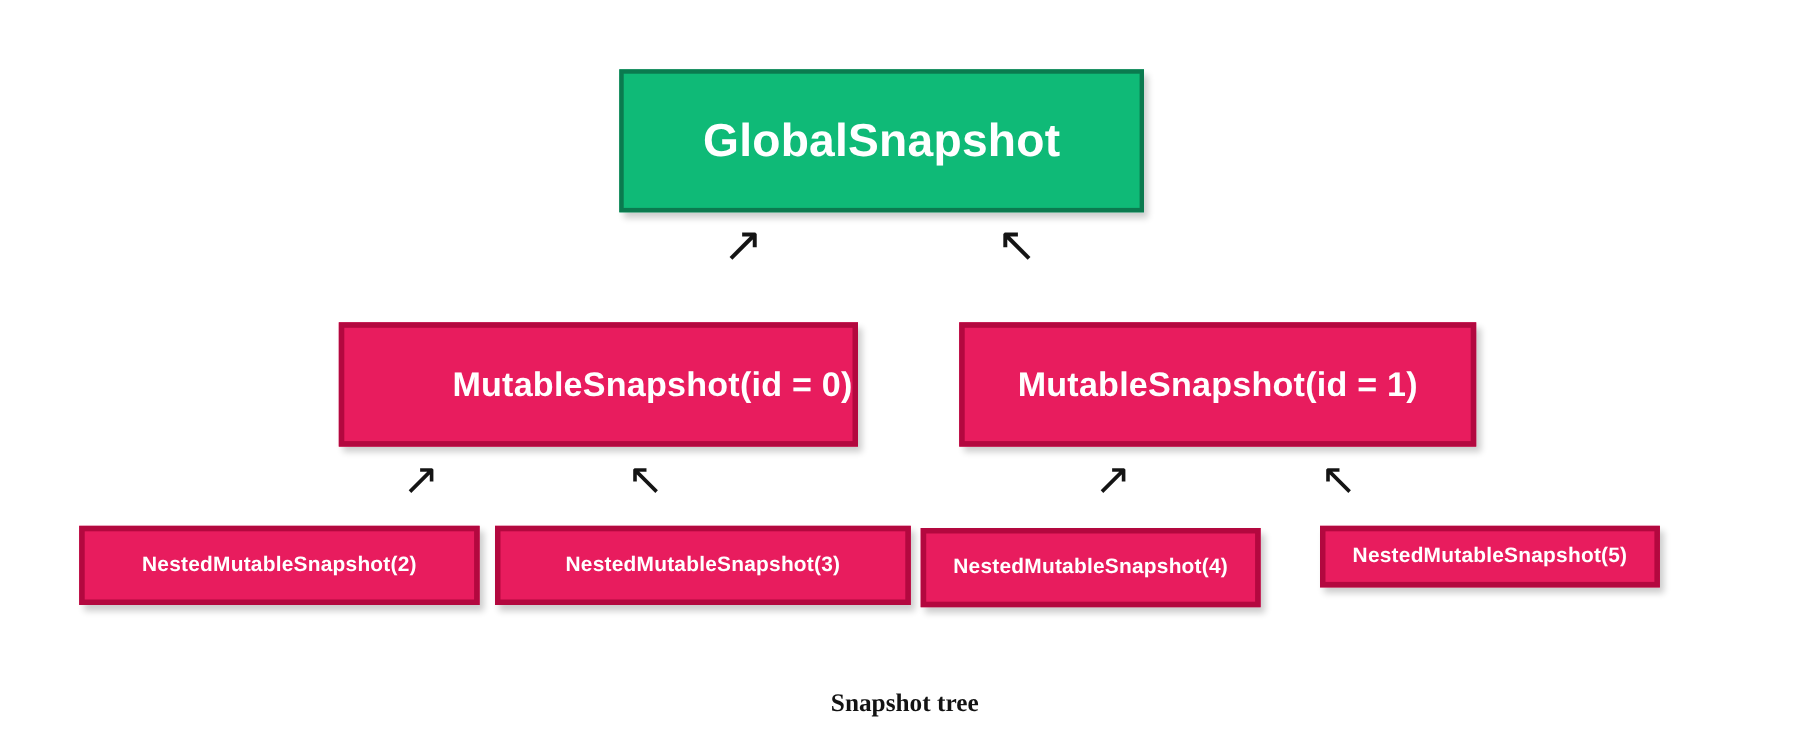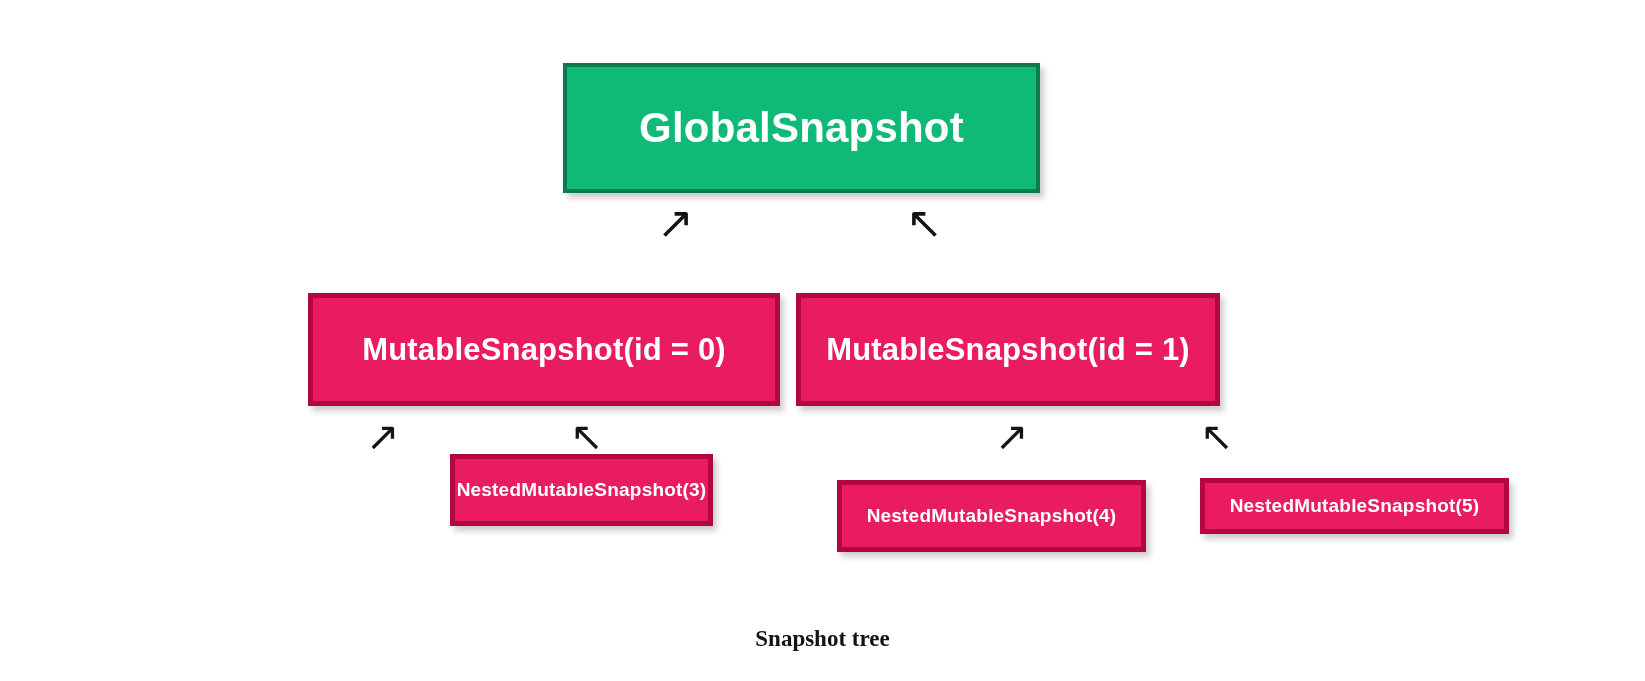--- a/index.html
+++ b/index.html
@@ -98,38 +98,41 @@
 <div class="canvas">
 
   <div class="node node-global" style="left:563px; top:25px; width:477px; height:130px;">
     <span>GlobalSnapshot</span>
   </div>
 
   <div class="arrow" style="left:657px; top:163px;">↗</div>
 
   <div class="arrow" style="left:906px; top:163px;">↖</div>
 
-  <div class="node node-mutable" style="left:308px; top:255px; width:472px; height:113px;">
+  <div class="node node-mutable" style="left:308px; top:255px; width:472px; height:113px;justify-content:flex-end;">
     <span>MutableSnapshot(id = 0)</span>
   </div>
 
-  <div class="node node-mutable" style="left:796px; top:255px; width:424px; height:113px;">
+  <div class="node node-mutable" style="left:872px; top:255px; width:470px; height:113px;">
     <span>MutableSnapshot(id = 1)</span>
   </div>
 
   <div class="arrow arrow-sm" style="left:366px; top:378px;">↗</div>
 
   <div class="arrow arrow-sm" style="left:570px; top:378px;">↖</div>
 
   <div class="arrow arrow-sm" style="left:995px; top:378px;">↗</div>
 
   <div class="arrow arrow-sm" style="left:1200px; top:378px;">↖</div>
 
+  <div class="node node-nested" style="left:72px; top:440px; width:364px; height:72px;">
+    <span>NestedMutableSnapshot(2)</span>
+  </div>
 
-  <div class="node node-nested" style="left:450px; top:416px; width:263px; height:72px;">
+  <div class="node node-nested" style="left:450px; top:440px; width:378px; height:72px;">
     <span>NestedMutableSnapshot(3)</span>
   </div>
 
   <div class="node node-nested" style="left:837px; top:442px; width:309px; height:72px;">
     <span>NestedMutableSnapshot(4)</span>
   </div>
 
   <div class="node node-nested" style="left:1200px; top:440px; width:309px; height:56px;">
     <span>NestedMutableSnapshot(5)</span>
   </div>

